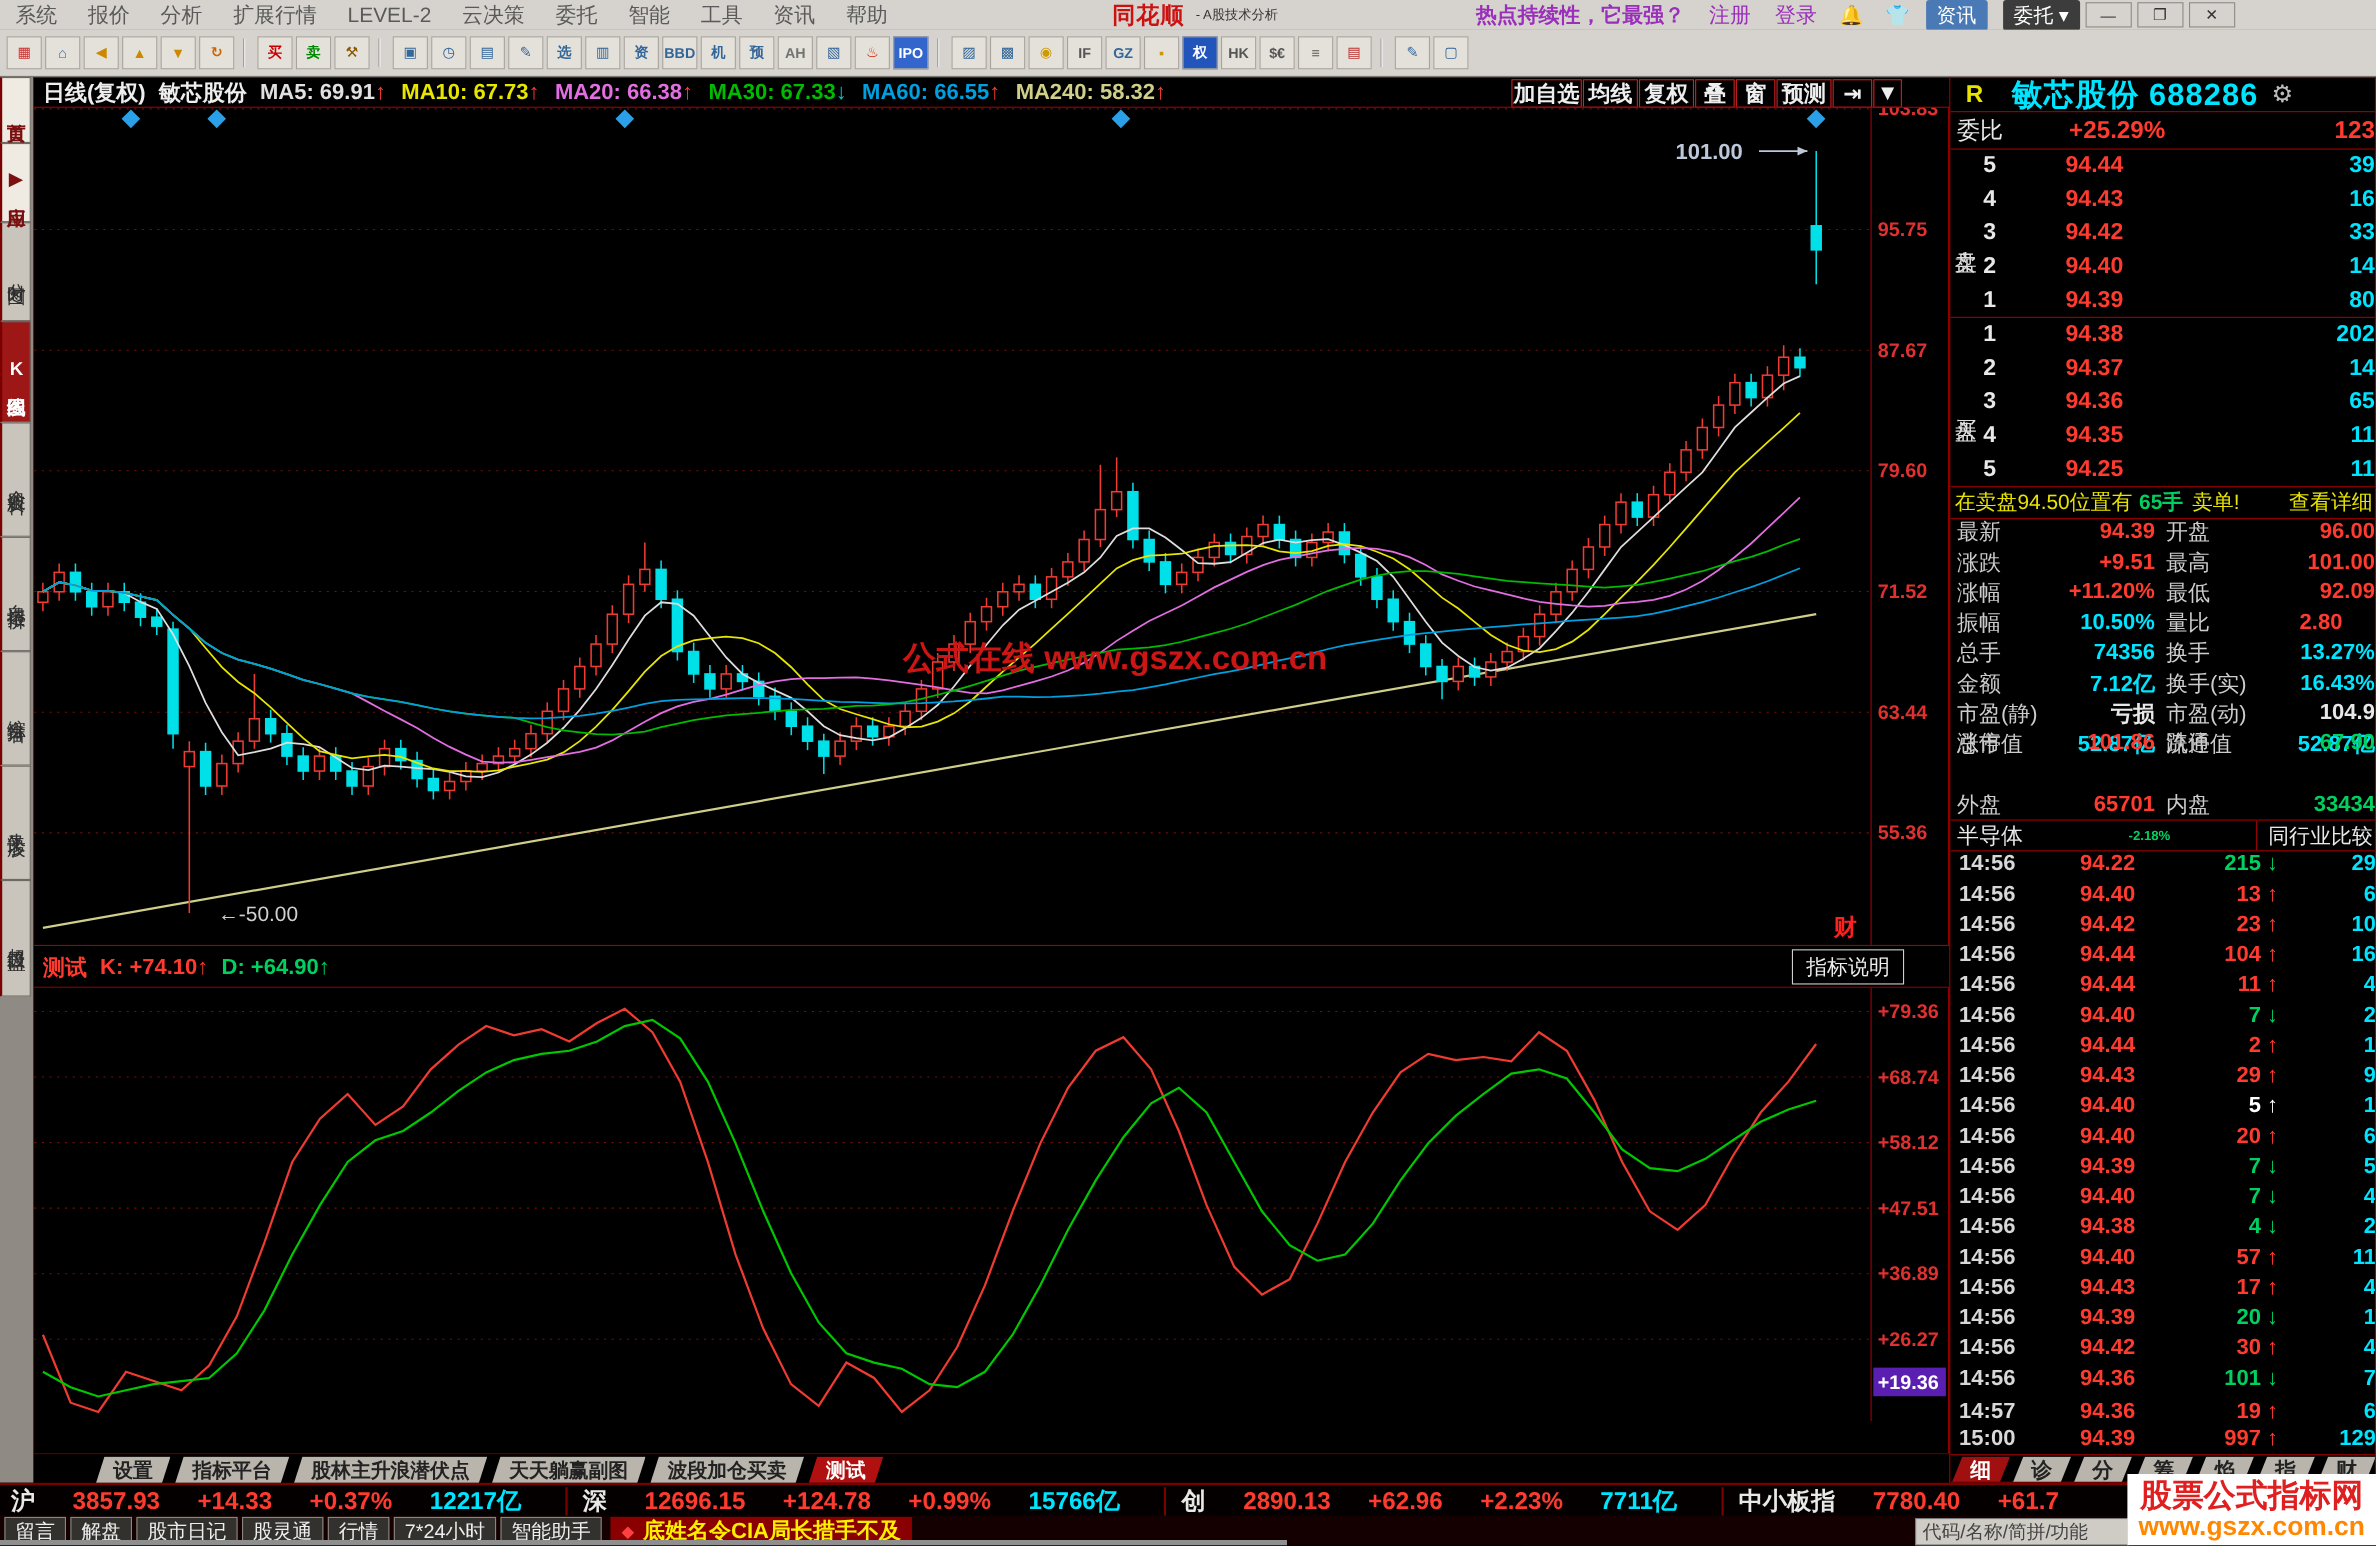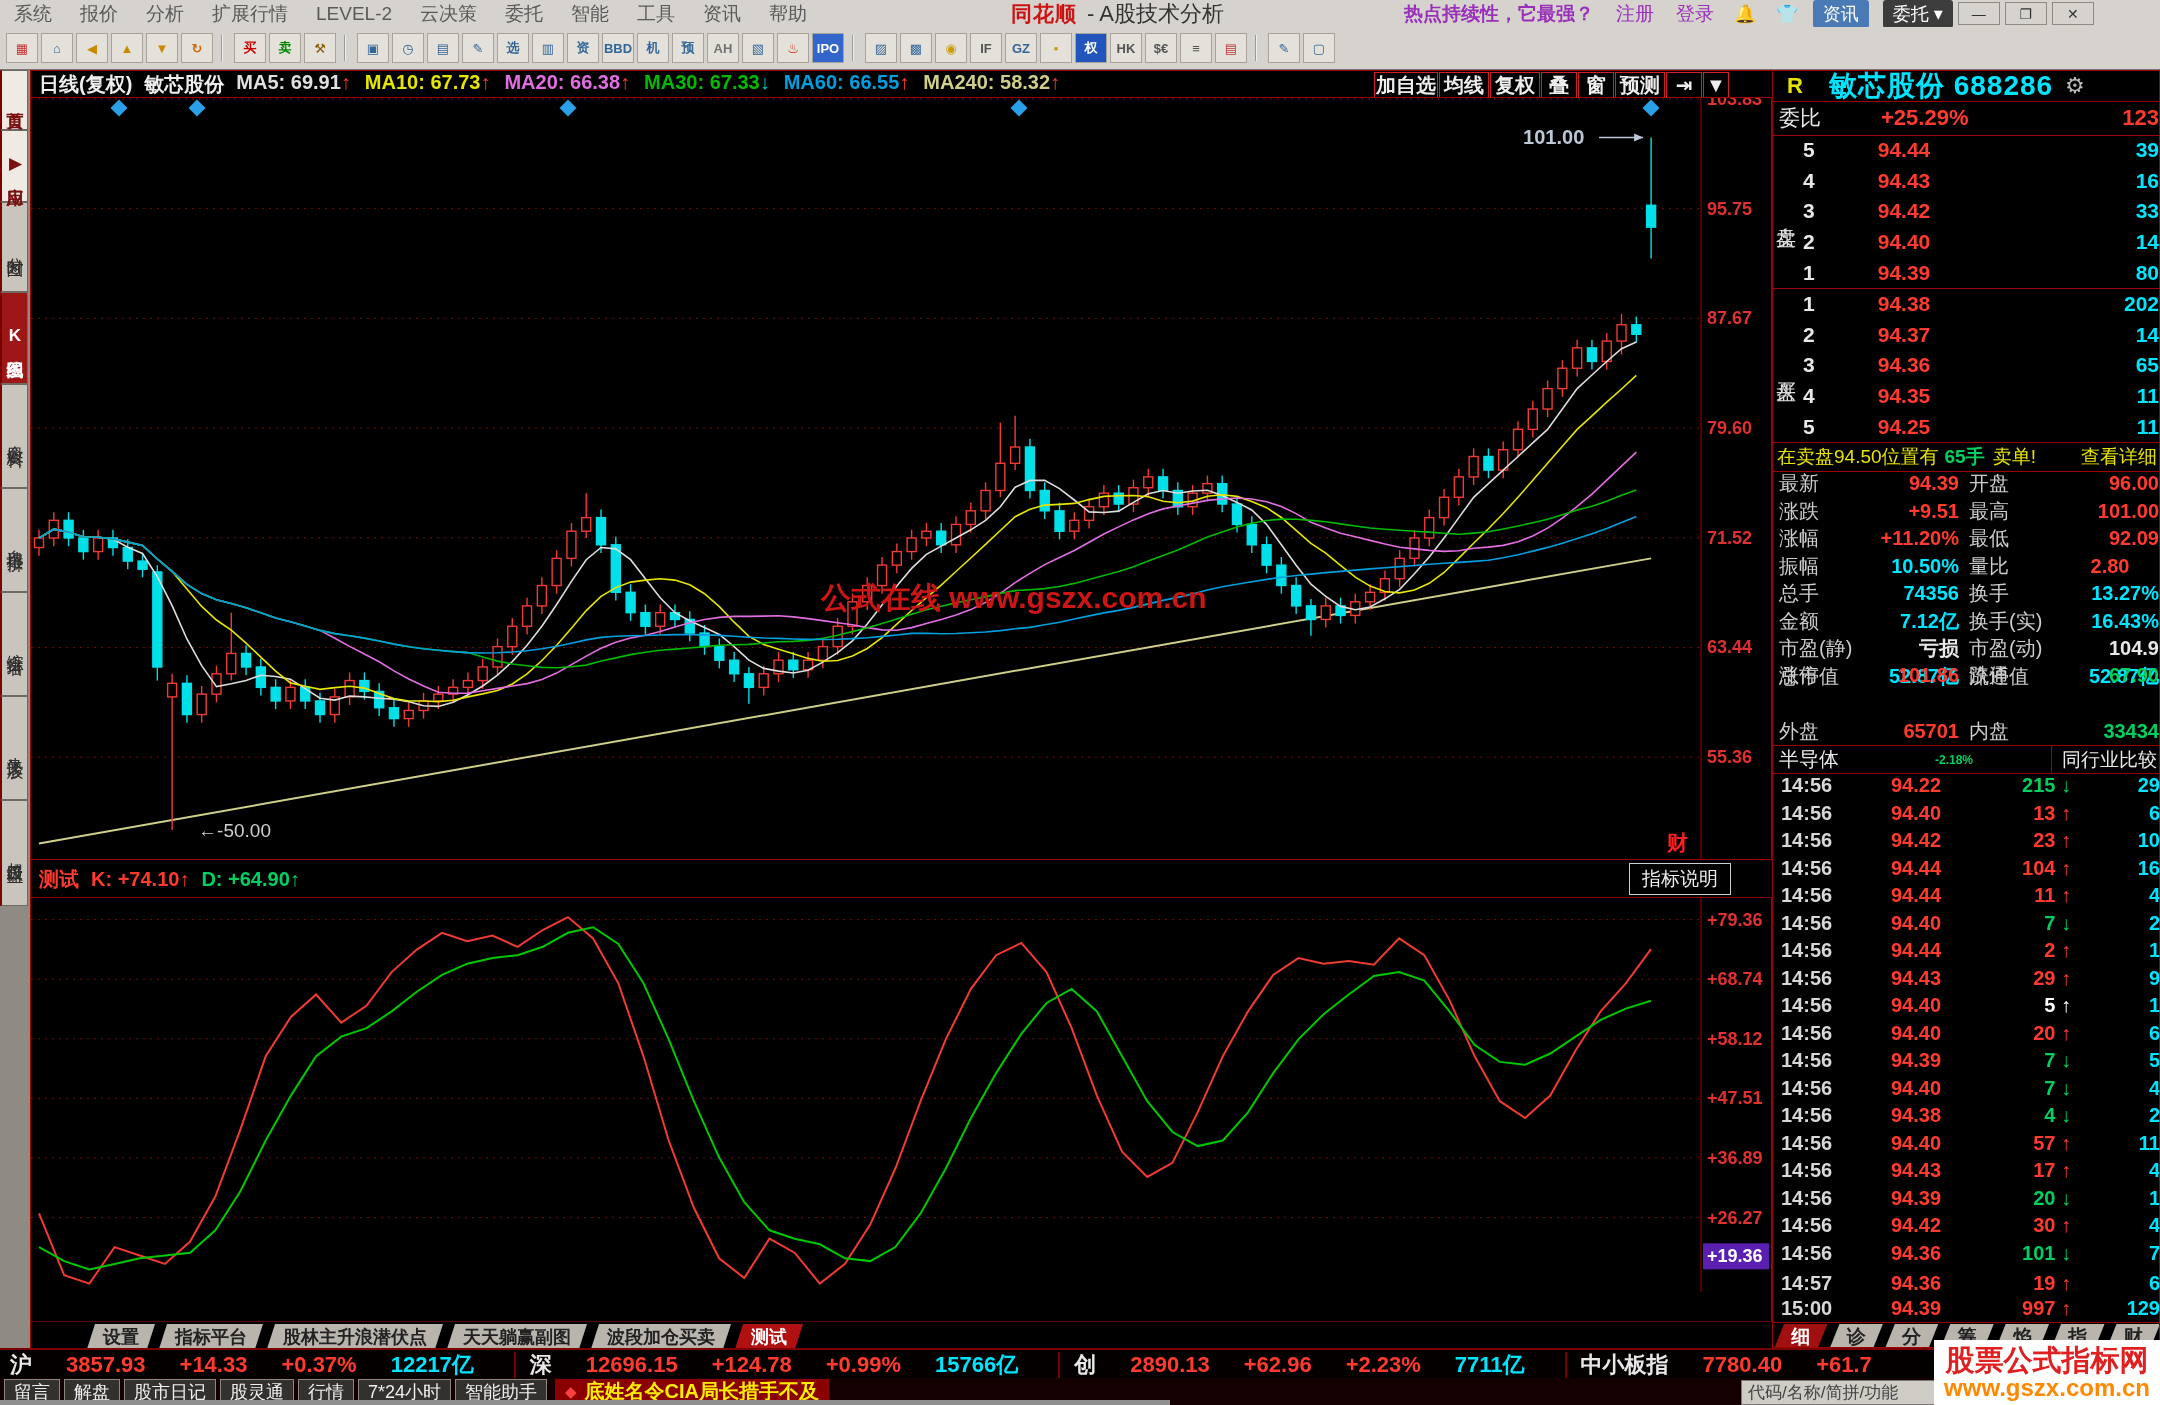--- a/index.html
+++ b/index.html
@@ -4,21 +4,21 @@
 <style>
   html,body{margin:0;padding:0;background:#000;}
   body{width:2160px;height:1405px;overflow:hidden;position:relative;
        font-family:"Liberation Sans","DejaVu Sans",sans-serif;}
   .abs{position:absolute;}
   
   #titlebar{left:0;top:0;width:2160px;height:27px;background:#d6d3ce;border-bottom:1px solid #9a968f;
             display:flex;align-items:center;}
   .menu-item{color:#5a5a5a;font-size:19px;padding:0 14px;cursor:default;}
   #logo{color:#cc1111;font-weight:bold;font-size:21px;margin-left:190px;letter-spacing:1px;}
-  #app-title{color:#333;font-size:22px;margin-left:10px;}
+  #app-title{color:#333;font-size:12px;margin-left:10px;}
   #promo{color:#9a2fbb;font-size:19px;font-weight:bold;margin-left:180px;}
   .purple-link{color:#9a2fbb;font-size:19px;margin-left:22px;}
   .tb-ico{color:#666;font-size:18px;margin-left:20px;}
   .hdr-btn{font-size:18px;color:#fff;border-radius:3px;padding:2px 10px;margin-left:14px;}
   .win-ctl{width:40px;height:21px;background:#d6d3ce;border:1px solid #8d8a84;color:#333;
            font-size:14px;display:inline-flex;align-items:center;justify-content:center;margin-left:5px;}
   
   #toolbar{left:0;top:27px;width:2160px;height:43px;background:#d6d3ce;border-bottom:1px solid #7a766f;
            display:flex;align-items:center;padding-left:6px;box-sizing:border-box;}
   .tbtn{width:30px;height:28px;border:1px solid #a8a49d;background:#e4e1da;margin-right:3px;
@@ -28,21 +28,21 @@
   #sidebar{left:0;top:70px;width:30px;height:1278px;background:#8f8b84;border-right:1px solid #5a0000;}
   .side-item{width:28px;border:1px solid #6e6a63;border-left:2px solid #7a0000;box-sizing:border-box;
              background:#c9c5bd;color:#2e2e2e;font-size:17px;line-height:1.05;
              display:flex;align-items:center;justify-content:center;text-align:center;
              writing-mode:vertical-rl;text-orientation:upright;letter-spacing:2px;}
   .side-item.hot{background:#efeae2;color:#7a1010;font-weight:bold;}
   .side-item.active{background:#9e1717;color:#fff;font-weight:bold;}
   
   #chartcol{left:30px;top:70px;width:1742px;height:1278px;background:#000;
             border:1px solid #a00000;box-sizing:border-box;}
-  #chart-header{left:0;top:0;width:1742px;height:26px;display:flex;align-items:flex-start;background:#000;}
+  #chart-header{left:0;top:0;width:1742px;height:26px;display:flex;align-items:center;background:#000;}
   #chart-header span{font-size:20px;font-weight:bold;white-space:nowrap;}
   .ma-up{color:#ff3b30;} .ma-down{color:#00c8c8;}
   .chart-btn{border:1px solid #cc2222;color:#eee;background:#000;font-size:18px;height:24px;
              display:inline-flex;align-items:center;justify-content:center;margin-left:1px;}
   #kline-wrap{left:0;top:26px;width:1742px;height:762px;border-top:1px solid #a00000;}
   #kdj-header{left:0;top:788px;width:1742px;height:38px;border-top:1px solid #a00000;
               display:flex;align-items:center;background:#000;}
   #kdj-wrap{left:0;top:826px;width:1742px;height:394px;border-top:1px solid #8b0000;}
   #xaxis{left:0;top:1220px;width:1742px;height:30px;border-top:1px solid #a00000;background:#000;}
   .xlab{position:absolute;top:4px;color:#e03030;font-size:18px;font-weight:bold;}

